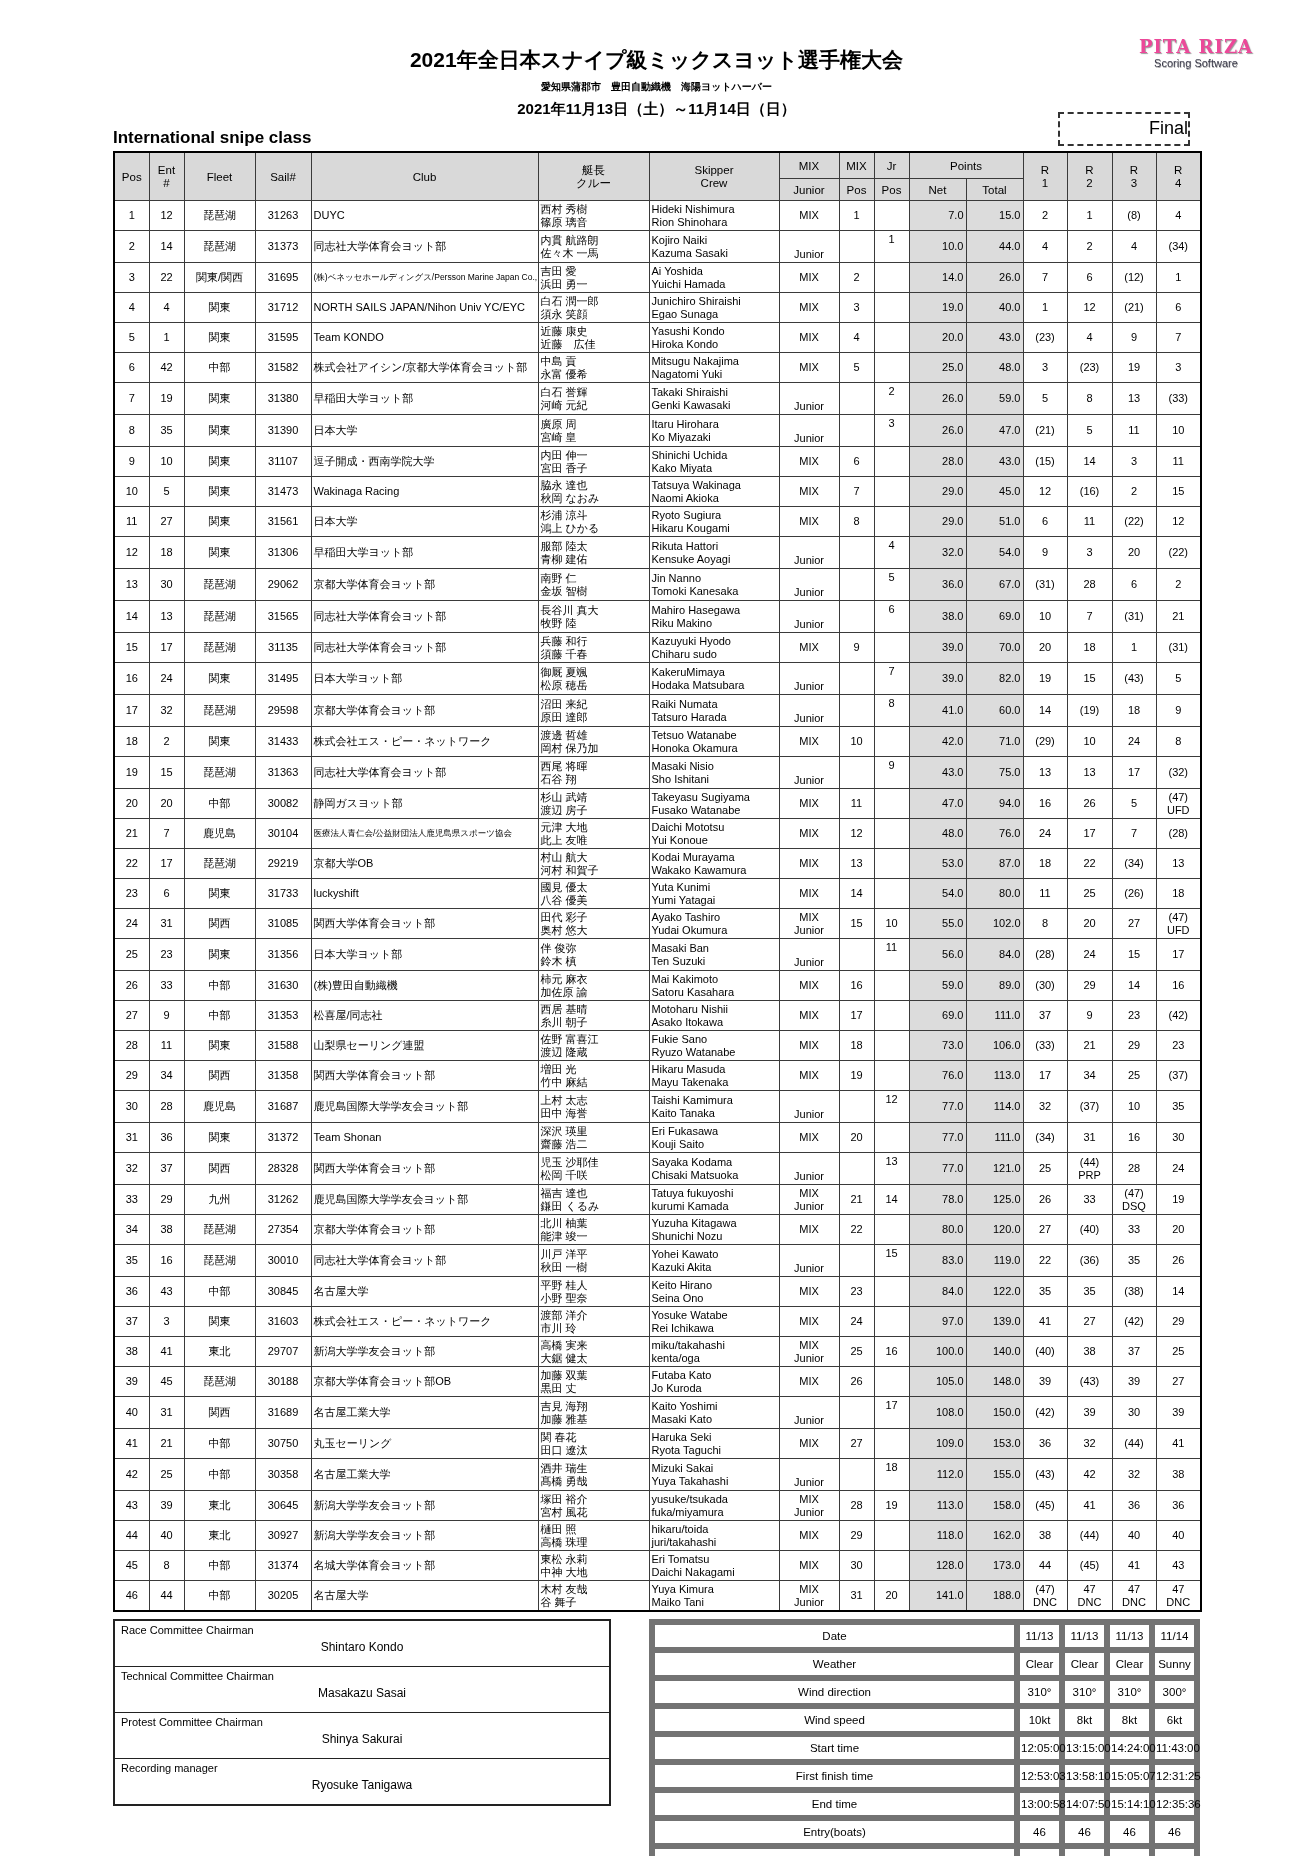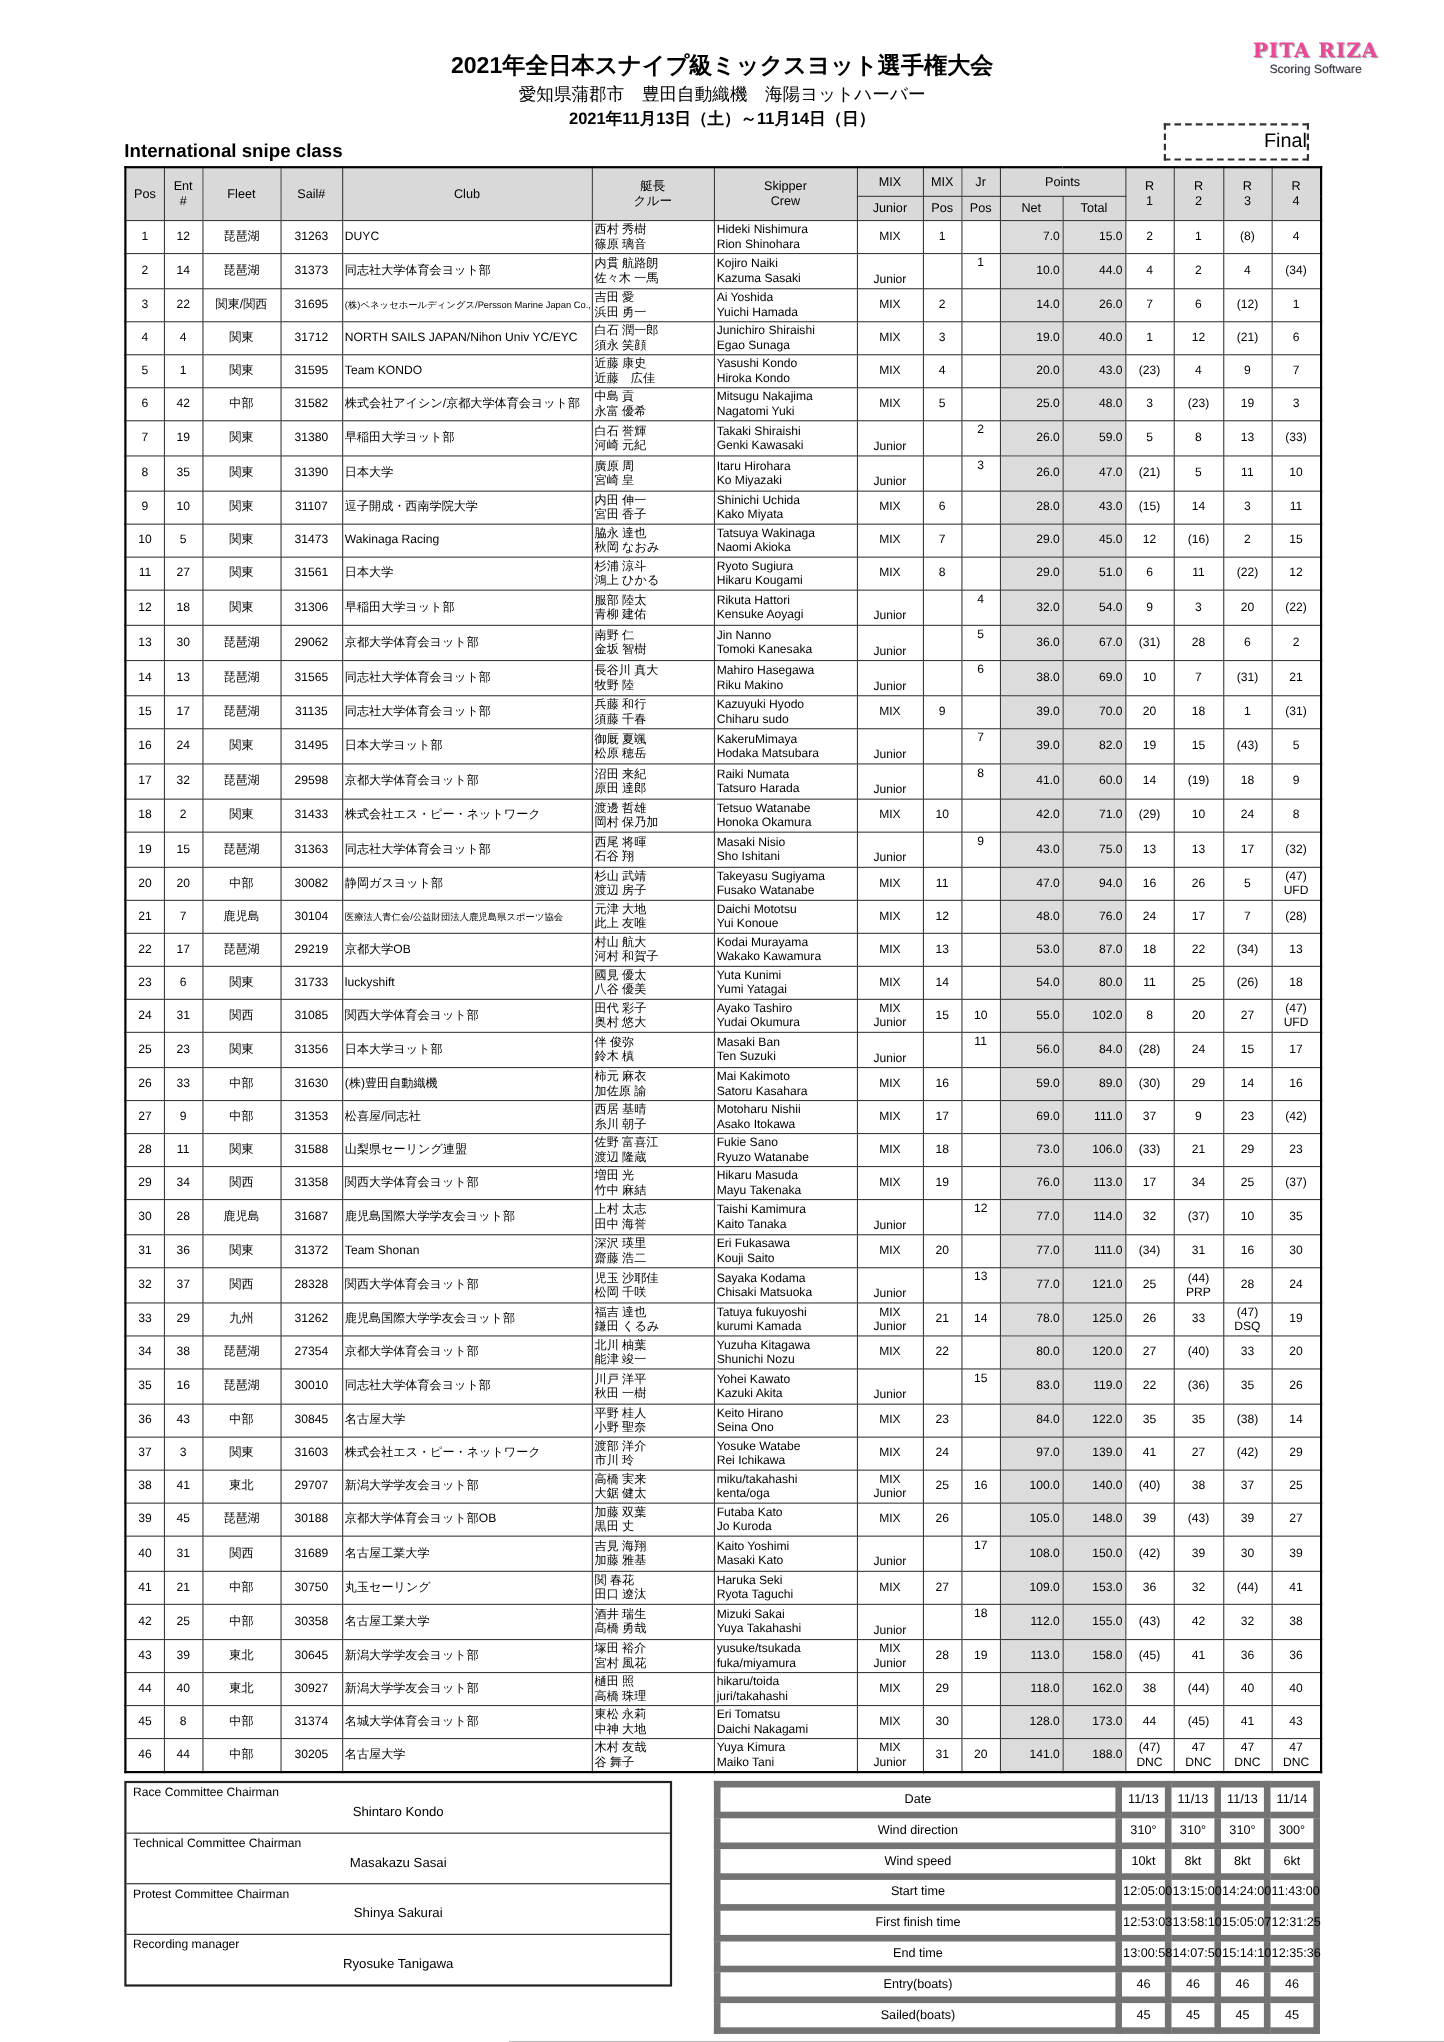--- a/index.html
+++ b/index.html
@@ -9,21 +9,21 @@
   
   .logo{position:absolute;top:36px;right:60px;text-align:center;}
   .logo-main{font-family:"DejaVu Serif","Liberation Serif",serif;font-weight:bold;
              font-size:18px;letter-spacing:1px;color:#ec4899;text-shadow:1px 1px 1px #9a9a9a;}
   .logo-sub{font-family:Liberation Sans, sans-serif;font-size:11px;color:#3a3a4a;
             text-shadow:0.5px 0.5px 0.5px #aaa;}
 
   
   .titles{padding-top:44px;text-align:center;}
   .t1{font-size:21px;font-weight:bold;line-height:31px;}
-  .venue{font-size:16px;font-weight:normal;line-height:23px;}
+  .venue{font-size:10px;font-weight:bold;line-height:23px;}
   .dates{font-size:15px;font-weight:bold;line-height:22px;}
 
   .final-box{position:absolute;top:112px;right:123px;width:128px;height:30px;
              border:2px dashed #333;text-align:right;line-height:29px;font-size:18px;}
 
   .section-title{margin:8px 0 3px 113px;font-size:17px;font-weight:bold;}
 
   
   table.results{border-collapse:collapse;table-layout:fixed;margin-left:113px;width:1087px;
                 border:2px solid #000;}
@@ -1094,20 +1094,27 @@
       </colgroup>
       <tbody>
           <tr>
             <td class="lbl">Date</td>
             <td>11/13</td>
             <td>11/13</td>
             <td>11/13</td>
             <td>11/14</td>
           </tr>
           <tr>
+            <td class="lbl">Weather</td>
+            <td>Clear</td>
+            <td>Clear</td>
+            <td>Clear</td>
+            <td>Sunny</td>
+          </tr>
+          <tr>
             <td class="lbl">Wind direction</td>
             <td>310°</td>
             <td>310°</td>
             <td>310°</td>
             <td>300°</td>
           </tr>
           <tr>
             <td class="lbl">Wind speed</td>
             <td>10kt</td>
             <td>8kt</td>

